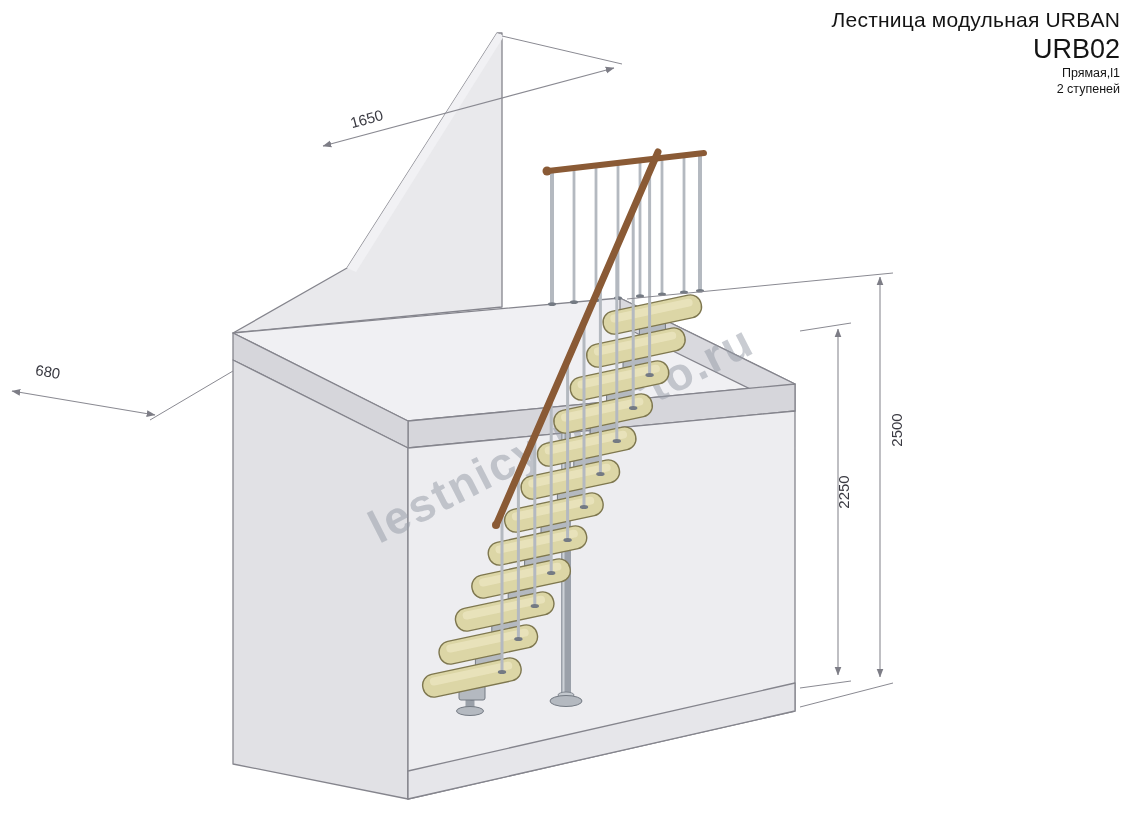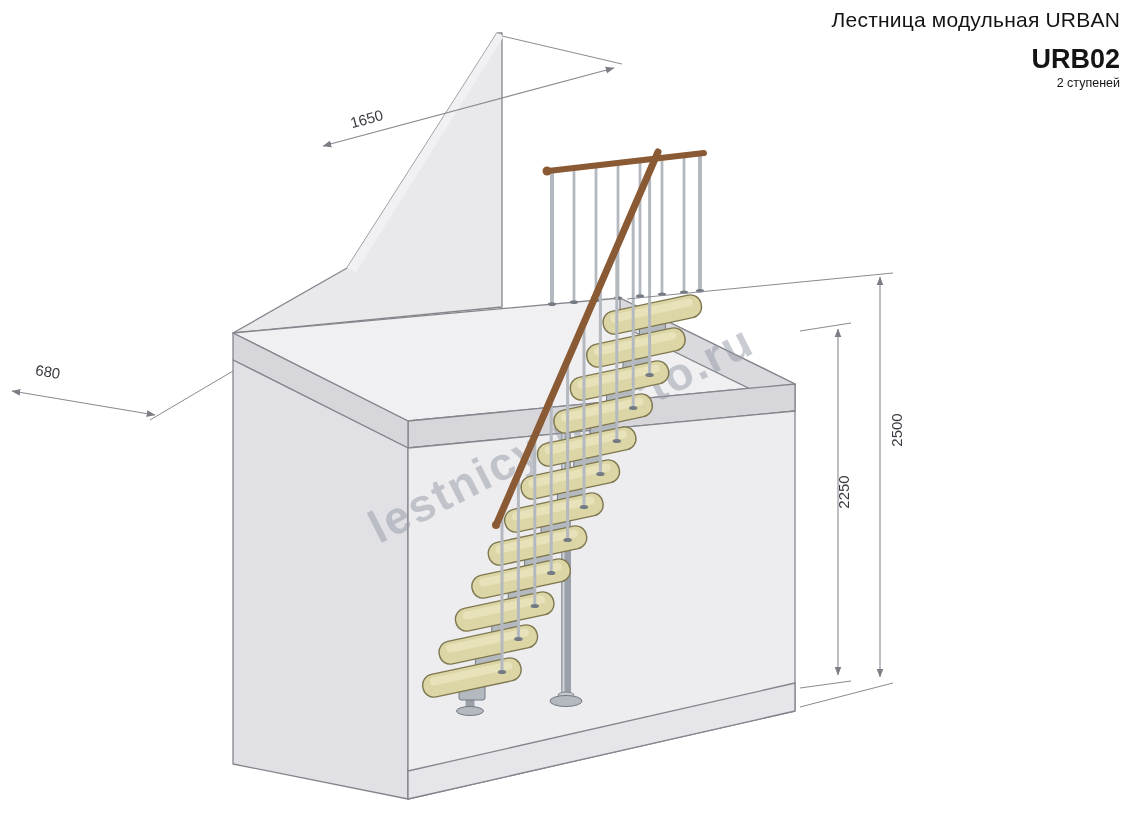--- a/index.html
+++ b/index.html
@@ -1,37 +1,38 @@
 <!DOCTYPE html>
 <html style="--wall-light: #e9e9ec; --wall-mid: #e1e1e5; --wall-dark: #d6d6db; --edge: #85858d; --tread-fill: #dcd6a6; --tread-edge: #7e774f; --metal: #b4b9c0; --metal-dark: #747a83; --handrail: #8a5a35; --dim: #8a8a92; --watermark: #959ba6;"><head>
 <meta charset="utf-8">
 <style>
   html,body{margin:0;padding:0;background:#fff;}
   body{width:1132px;height:831px;overflow:hidden;font-family:"Liberation Sans",sans-serif;}
   .canvas{position:relative;width:1132px;height:831px;background:#fff;}
   svg{position:absolute;left:0;top:0;}
   .header{position:absolute;top:8px;right:12px;text-align:right;color:#141414;z-index:5;}
   .header .title{font-size:21px;letter-spacing:.2px;}
-  .header .model{font-size:27px;font-weight:bold;margin-top:12px;}
+  .header .model{font-size:27px;font-weight:normal;margin-top:2px;}
   .header .sub{font-size:12.5px;line-height:1.3;}
   .face{stroke:var(--edge);stroke-width:1.3;stroke-linejoin:round;}
   .ext{stroke:var(--dim);stroke-width:1;fill:none;}
   .dline{stroke:var(--dim);stroke-width:1.1;fill:none;}
   .dim text{font-size:15px;fill:#3a3a42;text-anchor:middle;font-family:"Liberation Sans",sans-serif;}
   .wm{font-size:46px;font-weight:bold;fill:var(--watermark);opacity:.5;text-anchor:middle;letter-spacing:2px;font-family:"Liberation Sans",sans-serif;}
   .handrail{stroke:var(--handrail);fill:none;stroke-linecap:round;}
 </style>
 </head>
 <body>
 
 <div class="canvas">
 
   <div class="header">
     <div class="title">Лестница модульная URBAN</div>
     <div class="model">URB02</div>
+    <div class="sub">Прямая,l1</div>
     <div class="sub">2 ступеней</div>
   </div>
 
   <svg width="1132" height="831" viewBox="0 0 1132 831">
     <defs>
       <marker id="arrow" viewBox="0 0 9 9" refX="8.5" refY="4.5" markerWidth="8" markerHeight="8" orient="auto-start-reverse">
         <path d="M0,1 L9,4.5 L0,8 z" fill="#7d7d86"></path>
       </marker>
     </defs>
 

